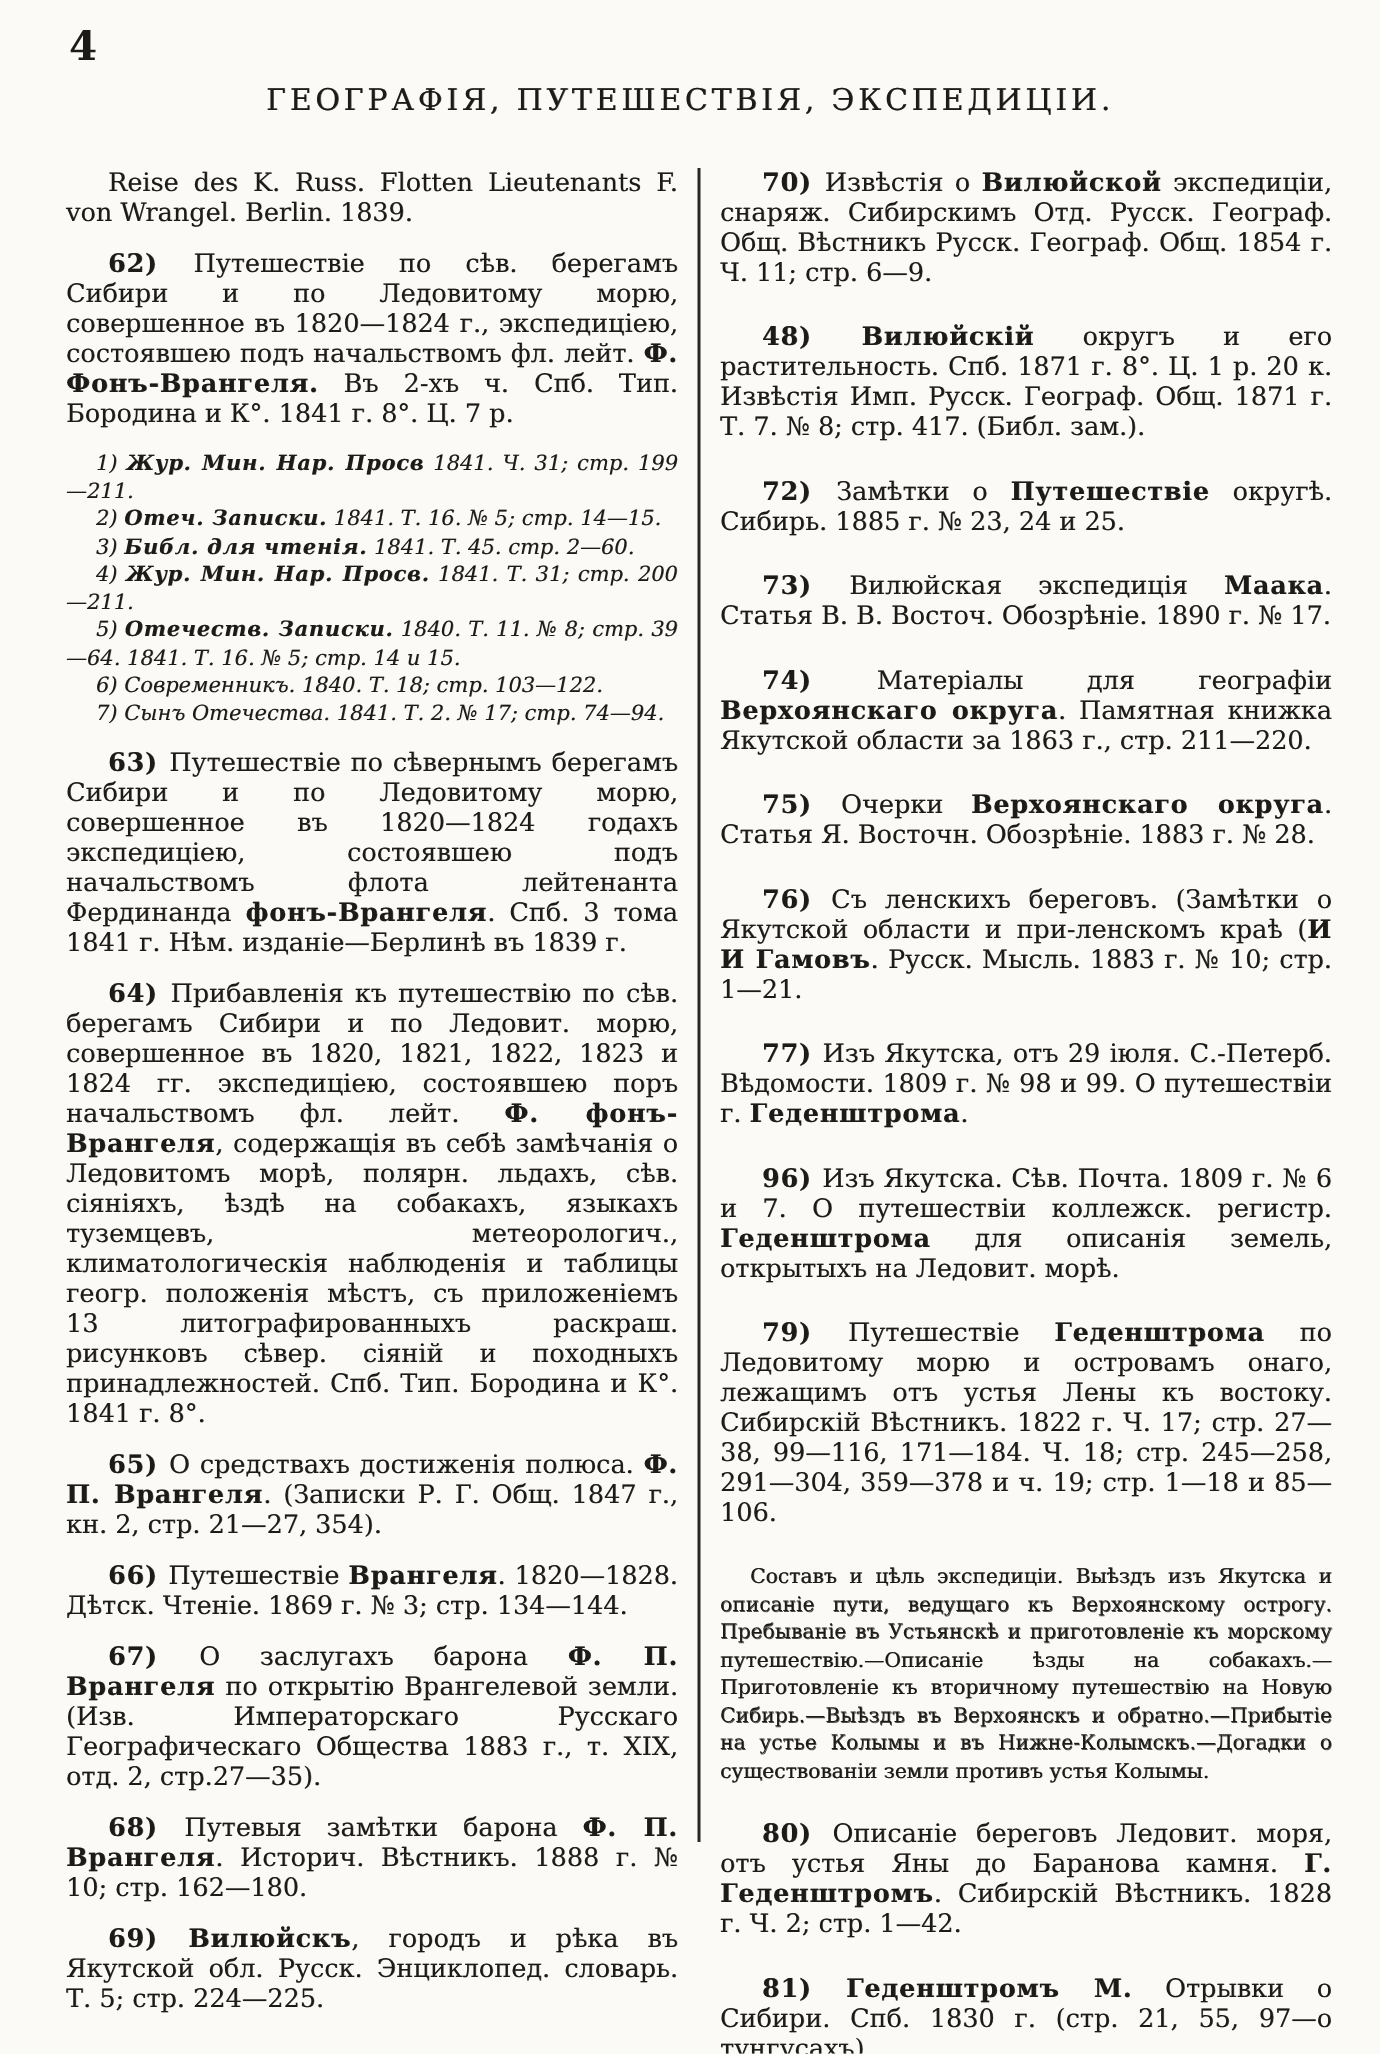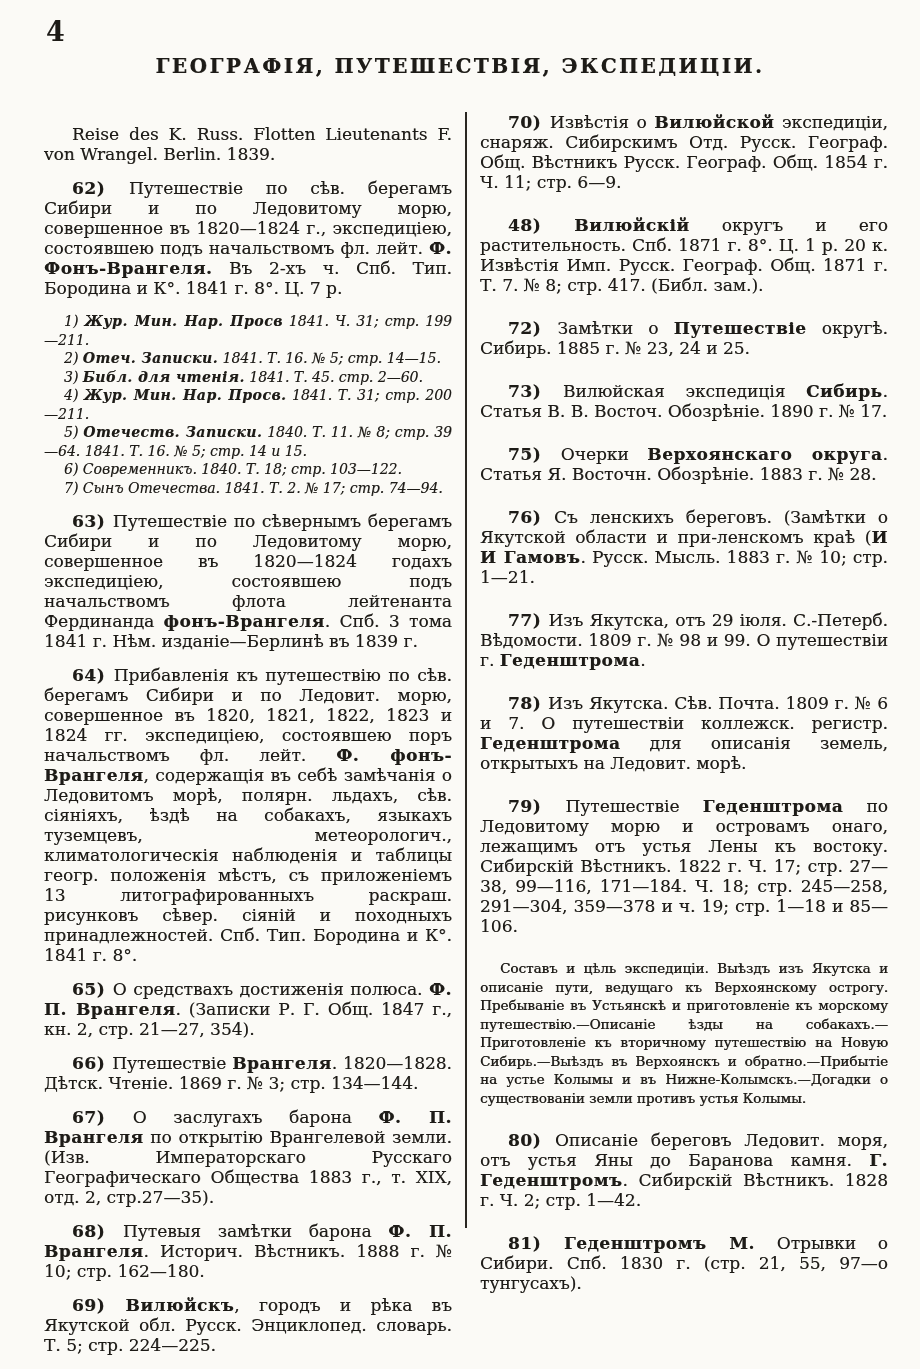--- a/index.html
+++ b/index.html
@@ -14,30 +14,30 @@
     color:var(--ink);
   }
   .page{position:relative;width:920px;height:1369px;box-sizing:border-box;padding-top:14px;}
   .page-number{
     position:absolute;top:16px;left:46px;
     font-size:27px;font-weight:bold;
   }
   .header{
     margin:40px 0 34px;
     text-align:center;
-    font-size:20px;font-weight:bold;letter-spacing:2.5px;
+    font-size:20px;font-weight:normal;letter-spacing:2.5px;
     text-shadow:0.4px 0.4px 0 rgba(25,22,18,0.6);
   }
   .columns{
     display:flex;
     padding:0 28px 0 44px;
     align-items:flex-start;
   }
   .col{width:408px;box-sizing:border-box;}
-  .col-left{margin-right:13px;margin-top:12px;}
+  .col-left{margin-right:13px;}
   .col-right{margin-left:13px;}
   .divider{width:2px;height:1116px;background:#2a2722;flex:none;}
   p{margin:0;}
   .entry{
     font-size:17px;line-height:20px;
     text-align:justify;text-indent:28px;
     margin-bottom:14px;
     text-shadow:0.3px 0.3px 0 rgba(25,22,18,0.5);
   }
   .col-right .entry{margin-bottom:23px;}
@@ -82,24 +82,25 @@
         <p class="entry"><b class="num">66) </b><span>Путешествіе </span><b>Врангеля</b><span>. 1820—1828. Дѣтск. Чтеніе. 1869 г. № 3; стр. 134—144.</span></p>
         <p class="entry"><b class="num">67) </b><span>О заслугахъ барона </span><b>Ф. П. Врангеля</b><span> по открытію Врангелевой земли. (Изв. Императорскаго Русскаго Географическаго Общества 1883 г., т. XIX, отд. 2, стр.27—35).</span></p>
         <p class="entry"><b class="num">68) </b><span>Путевыя замѣтки барона </span><b>Ф. П. Врангеля</b><span>. Историч. Вѣстникъ. 1888 г. № 10; стр. 162—180.</span></p>
         <p class="entry"><b class="num">69) </b><b>Вилюйскъ</b><span>, городъ и рѣка въ Якутской обл. Русск. Энциклопед. словарь. Т. 5; стр. 224—225.</span></p>
       </div>
     <div class="divider"></div>
     <div class="col col-right">
         <p class="entry"><b class="num">70) </b><span>Извѣстія о </span><b>Вилюйской</b><span> экспедиціи, снаряж. Сибирскимъ Отд. Русск. Географ. Общ. Вѣстникъ Русск. Географ. Общ. 1854 г. Ч. 11; стр. 6—9.</span></p>
         <p class="entry"><b class="num">48) </b><b>Вилюйскій</b><span> округъ и его растительность. Спб. 1871 г. 8°. Ц. 1 р. 20 к. Извѣстія Имп. Русск. Географ. Общ. 1871 г. Т. 7. № 8; стр. 417. (Библ. зам.).</span></p>
         <p class="entry"><b class="num">72) </b><span>Замѣтки о </span><b>Путешествіе</b><span> округѣ. Сибирь. 1885 г. № 23, 24 и 25.</span></p>
-        <p class="entry"><b class="num">73) </b><span>Вилюйская экспедиція </span><b>Сибирь</b><span>. Статья В. В. Восточ. Обозрѣніе. 1890 г. № 17.</span></p>
+        <p class="entry"><b class="num">73) </b><span>Вилюйская экспедиція </span><b>Маака</b><span>. Статья В. В. Восточ. Обозрѣніе. 1890 г. № 17.</span></p>
+        <p class="entry"><b class="num">74) </b><span>Матеріалы для географіи </span><b>Верхоянскаго округа</b><span>. Памятная книжка Якутской области за 1863 г., стр. 211—220.</span></p>
         <p class="entry"><b class="num">75) </b><span>Очерки </span><b>Верхоянскаго округа</b><span>. Статья Я. Восточн. Обозрѣніе. 1883 г. № 28.</span></p>
         <p class="entry"><b class="num">76) </b><span>Съ ленскихъ береговъ. (Замѣтки о Якутской области и при-ленскомъ краѣ (</span><b>И И Гамовъ</b><span>. Русск. Мысль. 1883 г. № 10; стр. 1—21.</span></p>
         <p class="entry"><b class="num">77) </b><span>Изъ Якутска, отъ 29 іюля. С.-Петерб. Вѣдомости. 1809 г. № 98 и 99. О путешествіи г. </span><b>Геденштрома</b><span>.</span></p>
-        <p class="entry"><b class="num">78) </b><span>Изъ Якутска. Сѣв. Почта. 1809 г. № 6 и 7. О путешествіи коллежск. регистр. </span><b>Геденштрома</b><span> для описанія земель, открытыхъ на Ледовит. морѣ.</span></p>
+        <p class="entry"><b class="num">96) </b><span>Изъ Якутска. Сѣв. Почта. 1809 г. № 6 и 7. О путешествіи коллежск. регистр. </span><b>Геденштрома</b><span> для описанія земель, открытыхъ на Ледовит. морѣ.</span></p>
         <p class="entry"><b class="num">79) </b><span>Путешествіе </span><b>Геденштрома</b><span> по Ледовитому морю и островамъ онаго, лежащимъ отъ устья Лены къ востоку. Сибирскій Вѣстникъ. 1822 г. Ч. 17; стр. 27—38, 99—116, 171—184. Ч. 18; стр. 245—258, 291—304, 359—378 и ч. 19; стр. 1—18 и 85—106.</span></p>
         <p class="note"><span>Составъ и цѣль экспедиціи. Выѣздъ изъ Якутска и описаніе пути, ведущаго къ Верхоянскому острогу. Пребываніе въ Устьянскѣ и приготовленіе къ морскому путешествію.—Описаніе ѣзды на собакахъ.—Приготовленіе къ вторичному путешествію на Новую Сибирь.—Выѣздъ въ Верхоянскъ и обратно.—Прибытіе на устье Колымы и въ Нижне-Колымскъ.—Догадки о существованіи земли противъ устья Колымы.</span></p>
         <p class="entry"><b class="num">80) </b><span>Описаніе береговъ Ледовит. моря, отъ устья Яны до Баранова камня. </span><b>Г. Геденштромъ</b><span>. Сибирскій Вѣстникъ. 1828 г. Ч. 2; стр. 1—42.</span></p>
         <p class="entry"><b class="num">81) </b><b>Геденштромъ М.</b><span> Отрывки о Сибири. Спб. 1830 г. (стр. 21, 55, 97—о тунгусахъ).</span></p>
       </div>
   </div>
 </div>
 
 </body></html>

